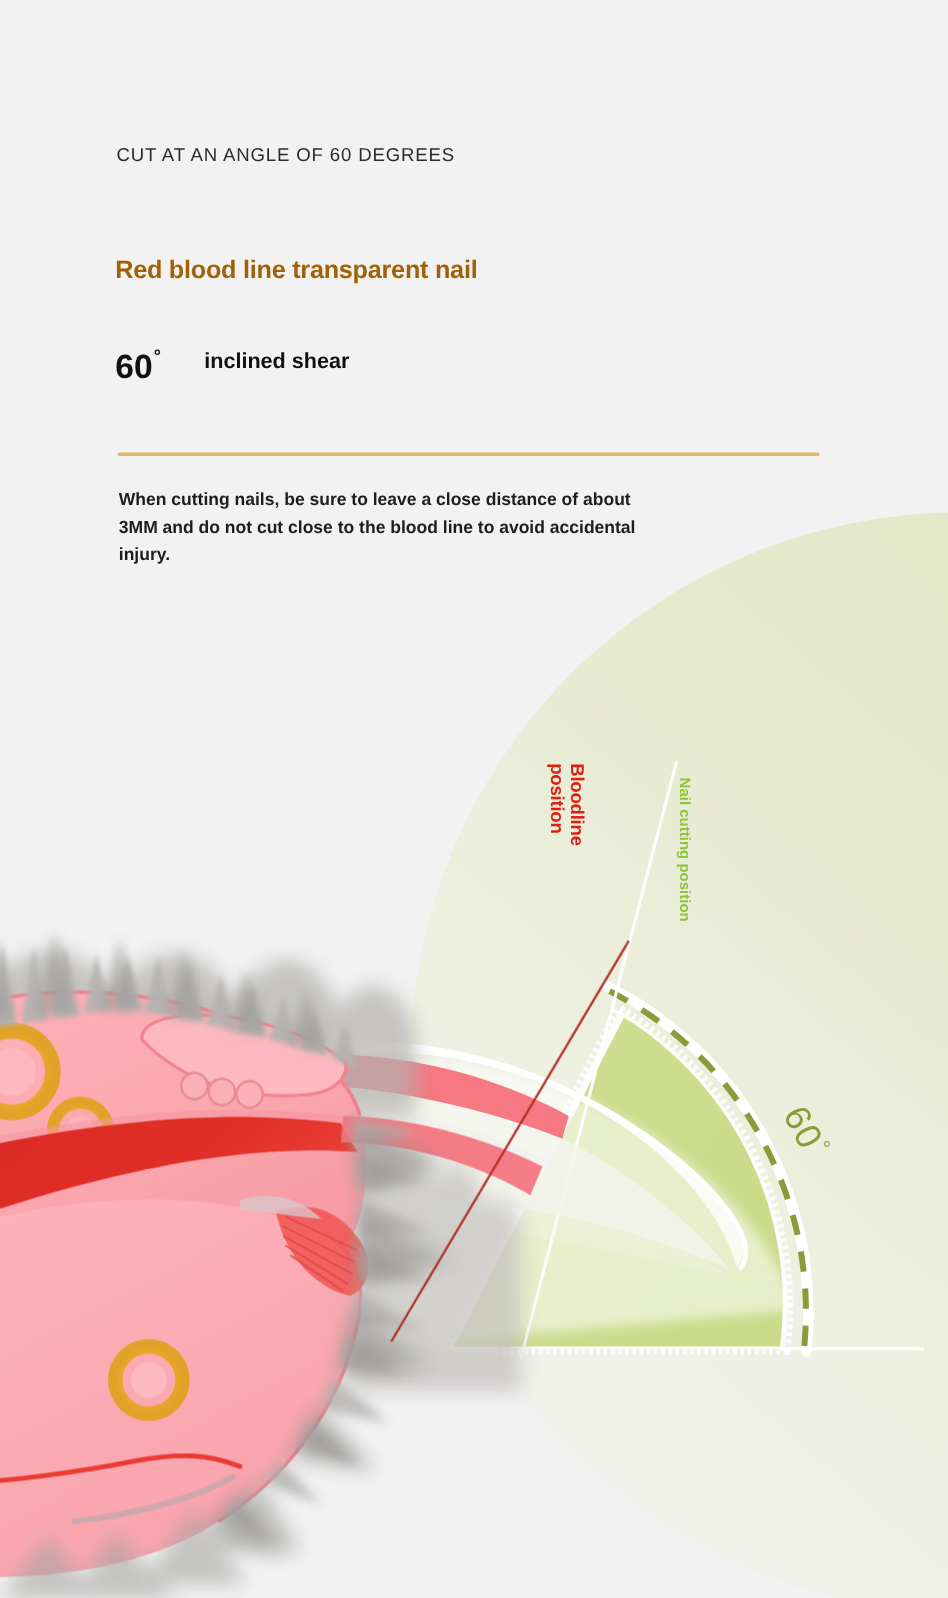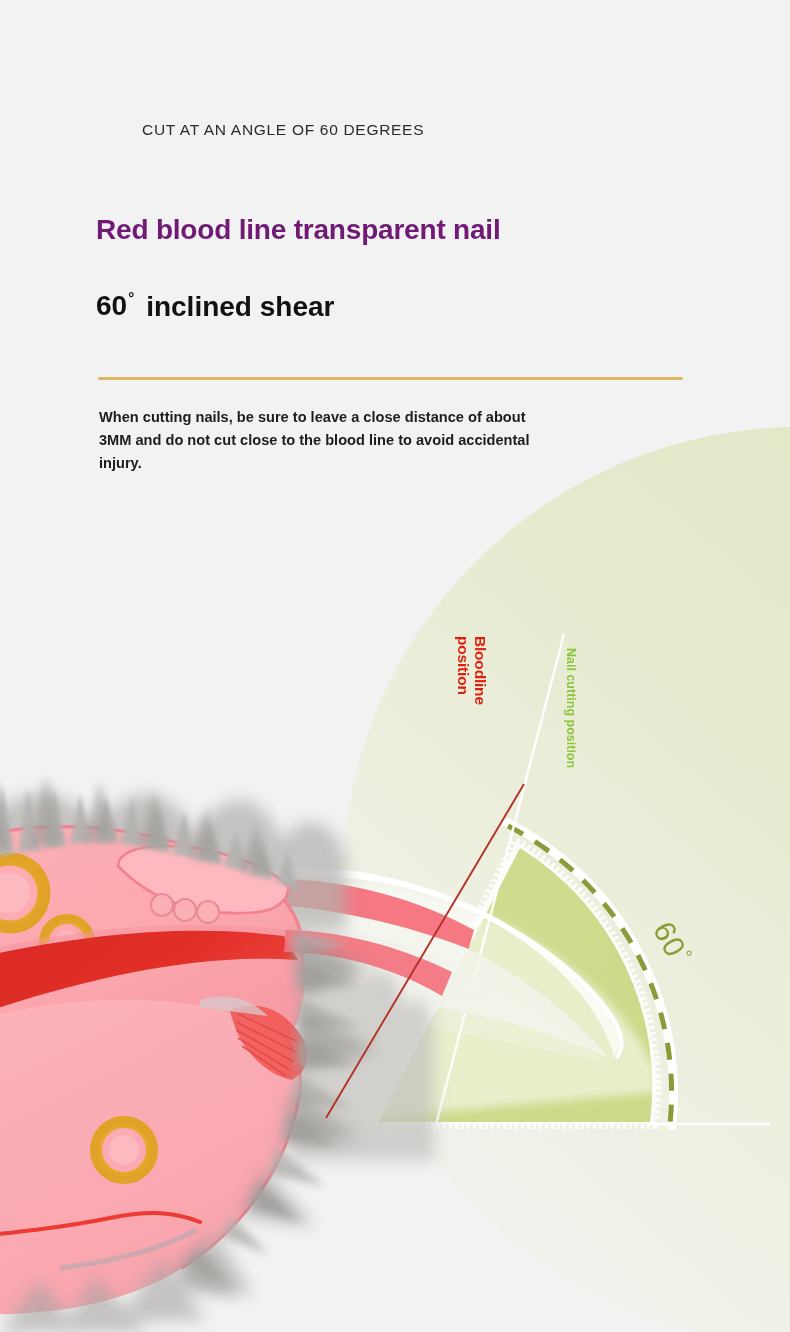--- a/index.html
+++ b/index.html
@@ -18,28 +18,27 @@
 
   
   .eyebrow{
     position:absolute;
     left:97px; top:121px;
     font-size:15.5px;
     letter-spacing:0.7px;
     color:#2b2b2b;
     font-weight:400;
     white-space:nowrap;
-    margin-left:45px;
   }
   .headline{
     position:absolute;
     left:96px; top:214px;
-    font-size:28px;
+    font-size:21px;
     font-weight:bold;
-    color:#701a75;
+    color:#a16207;
     letter-spacing:-0.2px;
     white-space:nowrap;
   }
   .subline{
     position:absolute;
     left:96px; top:292px;
     font-size:28px;
     font-weight:bold;
     color:#111111;
     white-space:nowrap;
@@ -49,23 +48,23 @@
   .subline .deg-num{ font-size:28px; font-weight:bold; line-height:1; }
   .subline .deg-sym{
     font-size:15px;
     font-weight:bold;
     line-height:1;
     position:relative;
     top:-2px;
     margin-left:1px;
   }
   .subline .shear{
-    font-size:28px;
+    font-size:18px;
     font-weight:bold;
-    margin-left:12px;
+    margin-left:36px;
     line-height:1.05;
   }
   .rule{
     position:absolute;
     left:98px; top:377px;
     width:585px; height:3px;
     background:#dcb963;
     border-radius:2px;
   }
   .body-copy{

